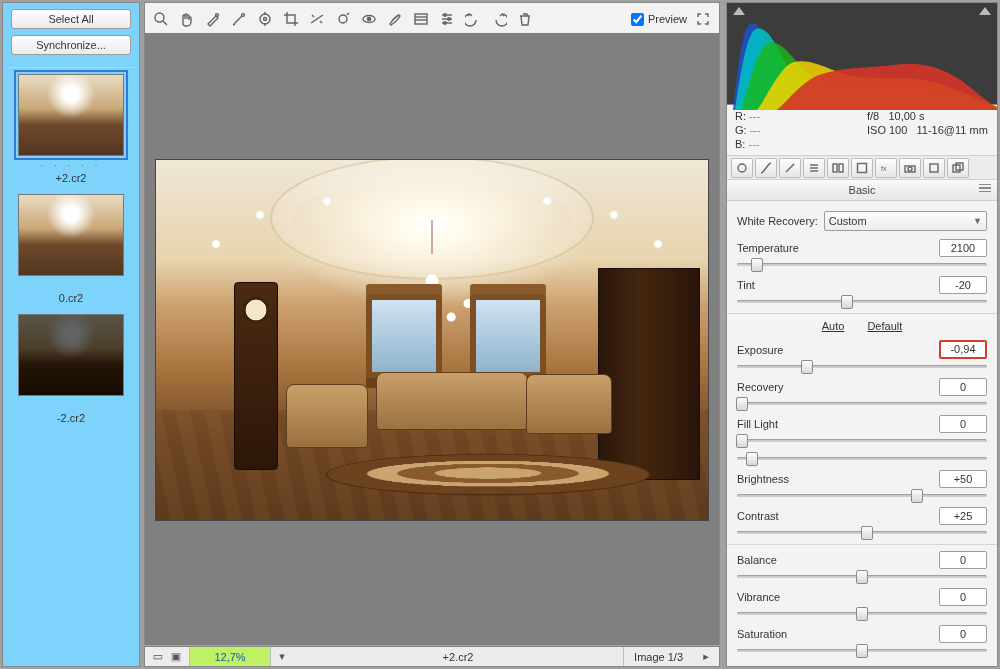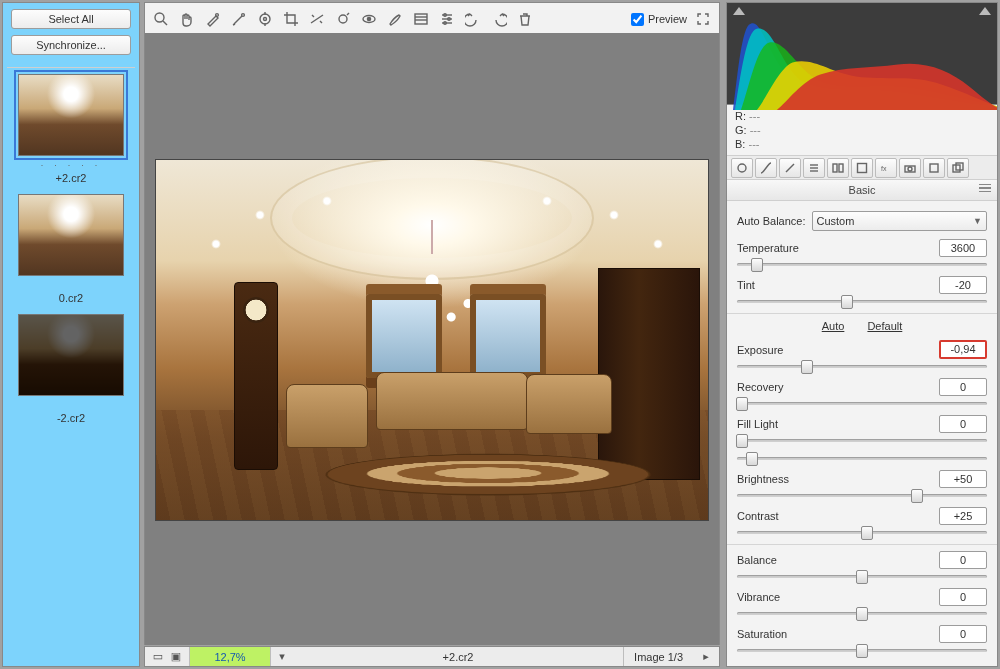--- a/index.html
+++ b/index.html
@@ -542,20 +542,24 @@
       <path fill="#d4342a" opacity=".9" d="M0 108 L50 108 C60 100 76 78 94 72 C118 64 144 66 172 62 C200 58 224 68 244 84 C256 94 266 102 272 105 L272 108 Z"></path>
     </svg>
   </div>
 
   <div class="meta-row">
     <div class="meta-col">
       <div><span class="meta-label">R:</span> <span class="meta-dash">---</span></div>
       <div><span class="meta-label">G:</span> <span class="meta-dash">---</span></div>
       <div><span class="meta-label">B:</span> <span class="meta-dash">---</span></div>
     </div>
+    <div class="meta-col r">
+      <div><span>f/8</span>&nbsp;&nbsp;&nbsp;<span>10,00 s</span></div>
+      <div><span>ISO 100</span>&nbsp;&nbsp;&nbsp;<span>11-16@11 mm</span></div>
+    </div>
   </div>
 
   <div class="panel-tabs">
     <div class="ptab">
         <svg viewBox="0 0 12 12">
           <circle cx="6" cy="6" r="4"></circle>
         </svg>
       </div>
     <div class="ptab">
         <svg viewBox="0 0 12 12">
@@ -610,30 +614,30 @@
   </div>
 
   <div class="section-head">
     <span>Basic</span>
     <div class="menu-icon"></div>
   </div>
 
   <div class="controls">
 
     <div class="wb-row">
-      <span class="lbl">Auto Balance:</span>
+      <span class="lbl">White Recovery:</span>
       <div class="wb-select">
         <span>Custom</span>
         <span class="caret">▼</span>
       </div>
     </div>
 
     <div class="row">
         <span class="lbl">Temperature</span>
-        <span class="valbox">3600</span>
+        <span class="valbox">2100</span>
       </div>
     <div class="slider">
         <div class="track"></div>
         <div class="thumb" style="left: 8%;"></div>
       </div>
 
     <div class="row">
         <span class="lbl">Tint</span>
         <span class="valbox">-20</span>
       </div>

